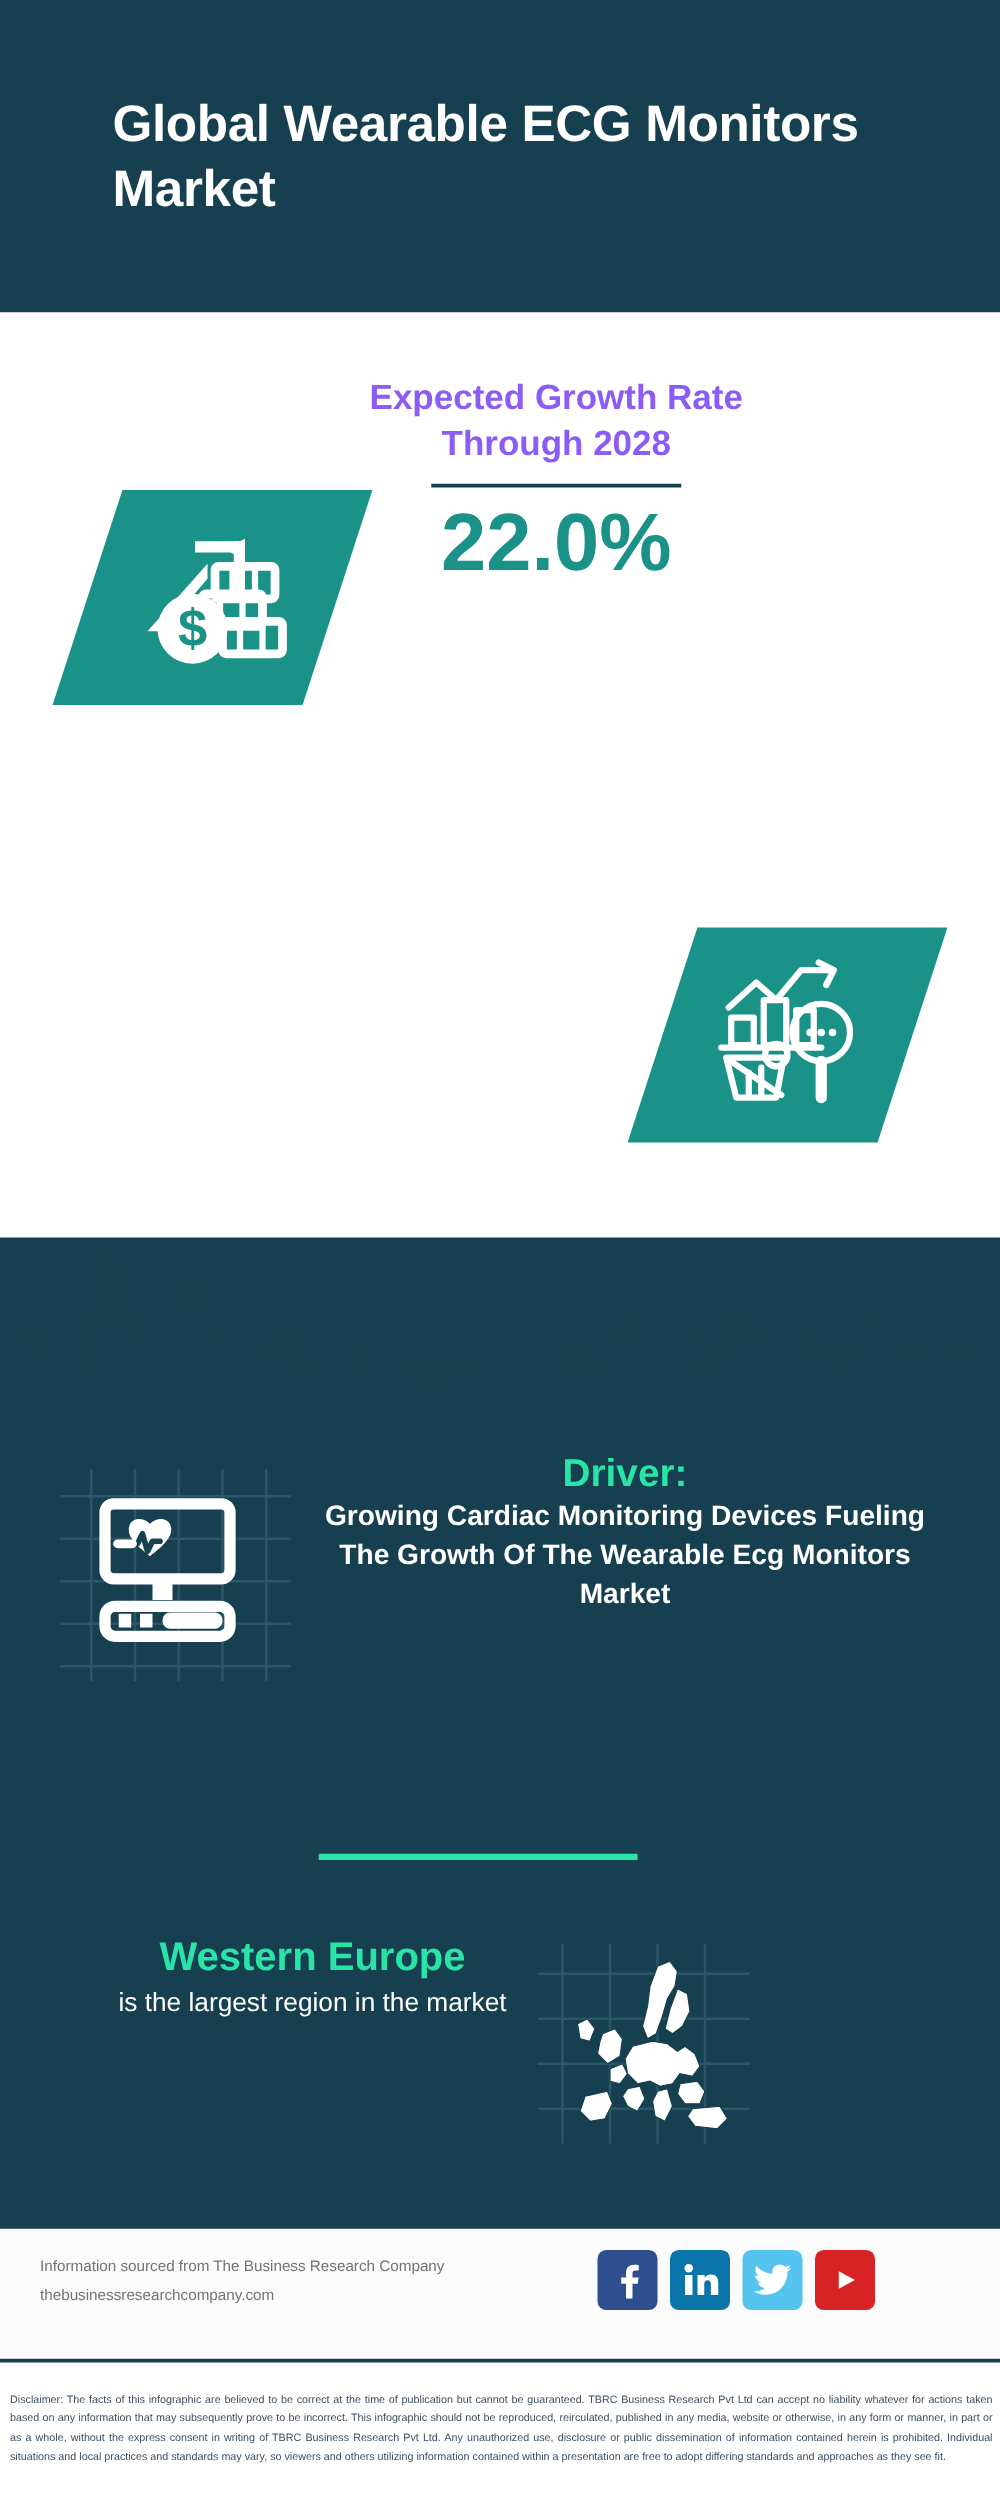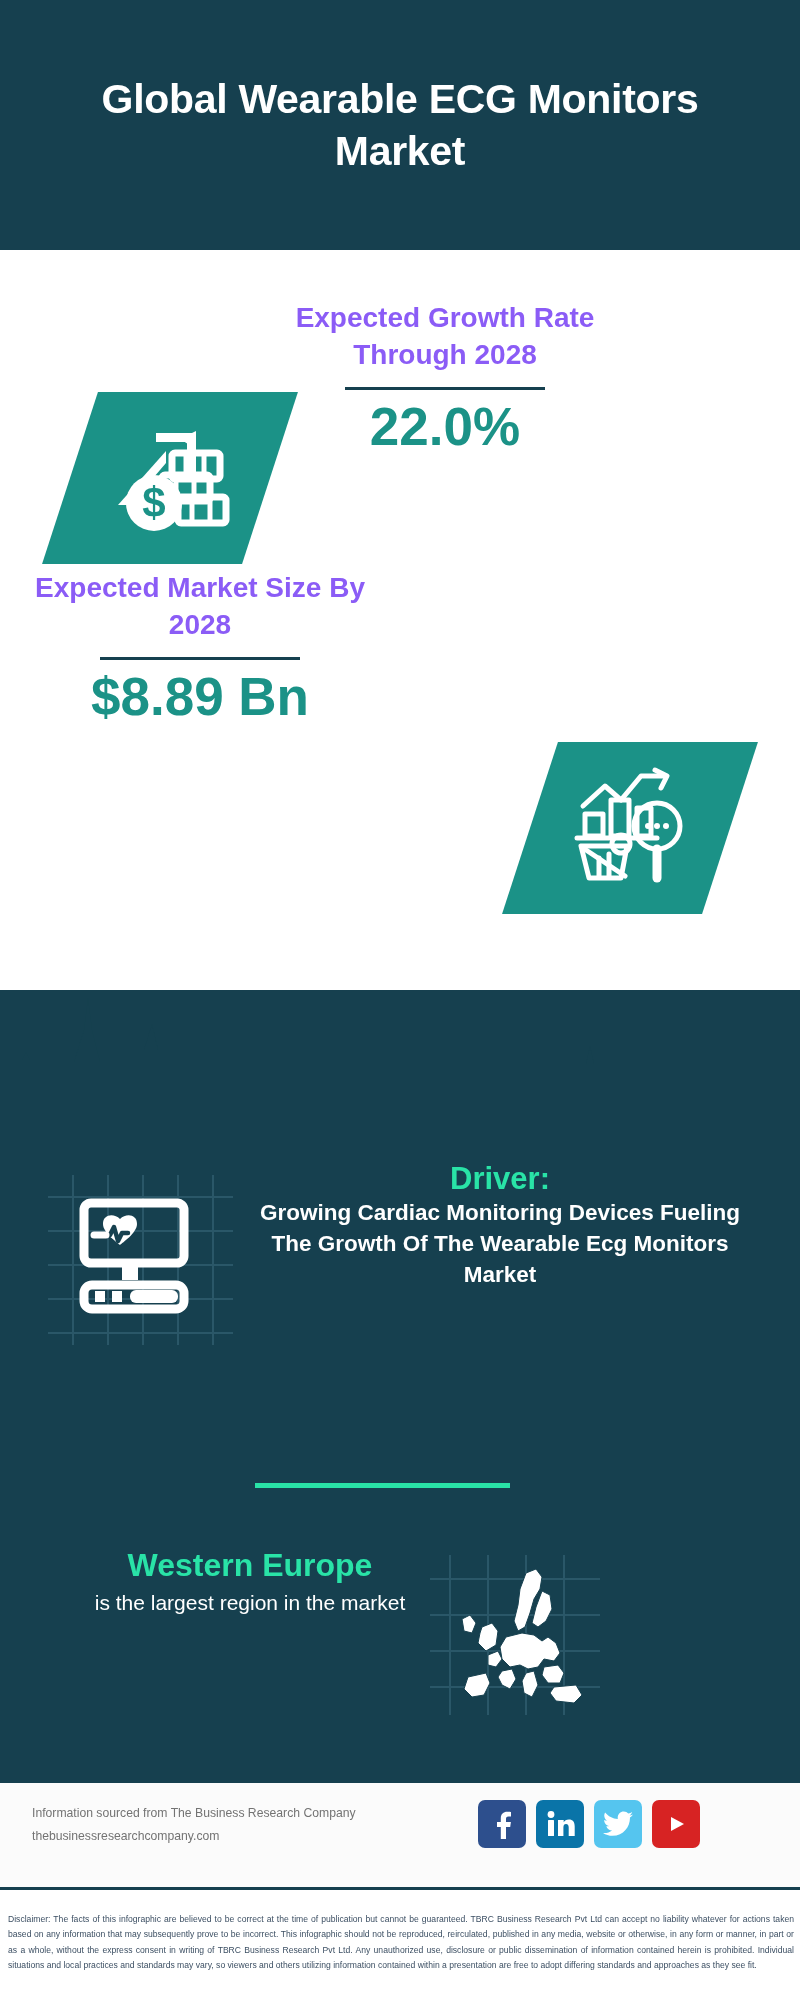--- a/index.html
+++ b/index.html
@@ -13,21 +13,21 @@
   .page { width:800px; height:2000px; position:relative; }
 
   
   .header {
     position:absolute; left:0; top:0; width:800px; height:250px;
     background:#16404f;
     display:flex; align-items:center; justify-content:center;
   }
   .header-title {
     color:#ffffff; font-size:41px; font-weight:bold; line-height:1.28;
-    text-align:center; letter-spacing:-0.3px; width:620px;
+    text-align:left; letter-spacing:-0.3px; width:620px;
   }
 
   
   .white-zone {
     position:absolute; left:0; top:250px; width:800px; height:770px;
     background:#ffffff;
   }
 
   
   .para {
@@ -44,21 +44,21 @@
   .para2 { left:530px; top:742px; width:200px; height:172px; }
 
   .stat-block { position:absolute; text-align:center; }
   .stat-label {
     color:#8b5cf6; font-size:28px; font-weight:bold; line-height:1.32;
   }
   .stat-rule {
     width:200px; height:3px; background:#16404f; margin:13px auto 8px auto;
   }
   .stat-value {
-    color:#1b9287; font-size:53px; font-weight:bold; line-height:1.1;
+    color:#1b9287; font-size:65px; font-weight:bold; line-height:1.1;
   }
   .stat1 { left:280px; top:300px; width:330px; }
   .stat2 { left:35px; top:570px; width:330px; }
 
   
   .dark-zone {
     position:absolute; left:0; top:990px; width:800px; height:790px;
     background:#16404f;
   }
   .skyline {
@@ -176,25 +176,20 @@
       </span>
     </div>
   </div>
 
   <div class="stat-block stat1">
     <div class="stat-label">Expected Growth Rate Through 2028</div>
     <div class="stat-rule"></div>
     <div class="stat-value">22.0%</div>
   </div>
 
-  <div class="stat-block stat2">
-    <div class="stat-label">Expected Market Size By 2028</div>
-    <div class="stat-rule"></div>
-    <div class="stat-value">$8.89 Bn</div>
-  </div>
 
   <div class="para para2">
     <div class="para-inner">
       <span>
         <svg width="122" height="120" viewBox="0 0 122 120">
           <g fill="none" stroke="#ffffff" stroke-width="5" stroke-linecap="round" stroke-linejoin="round">
             <polyline points="14,40 36,20 52,34 72,10 96,10"></polyline>
             <polyline points="86,4 98,10 92,22"></polyline>
             <rect x="16" y="48" width="18" height="22"></rect>
             <rect x="42" y="34" width="18" height="36"></rect>

